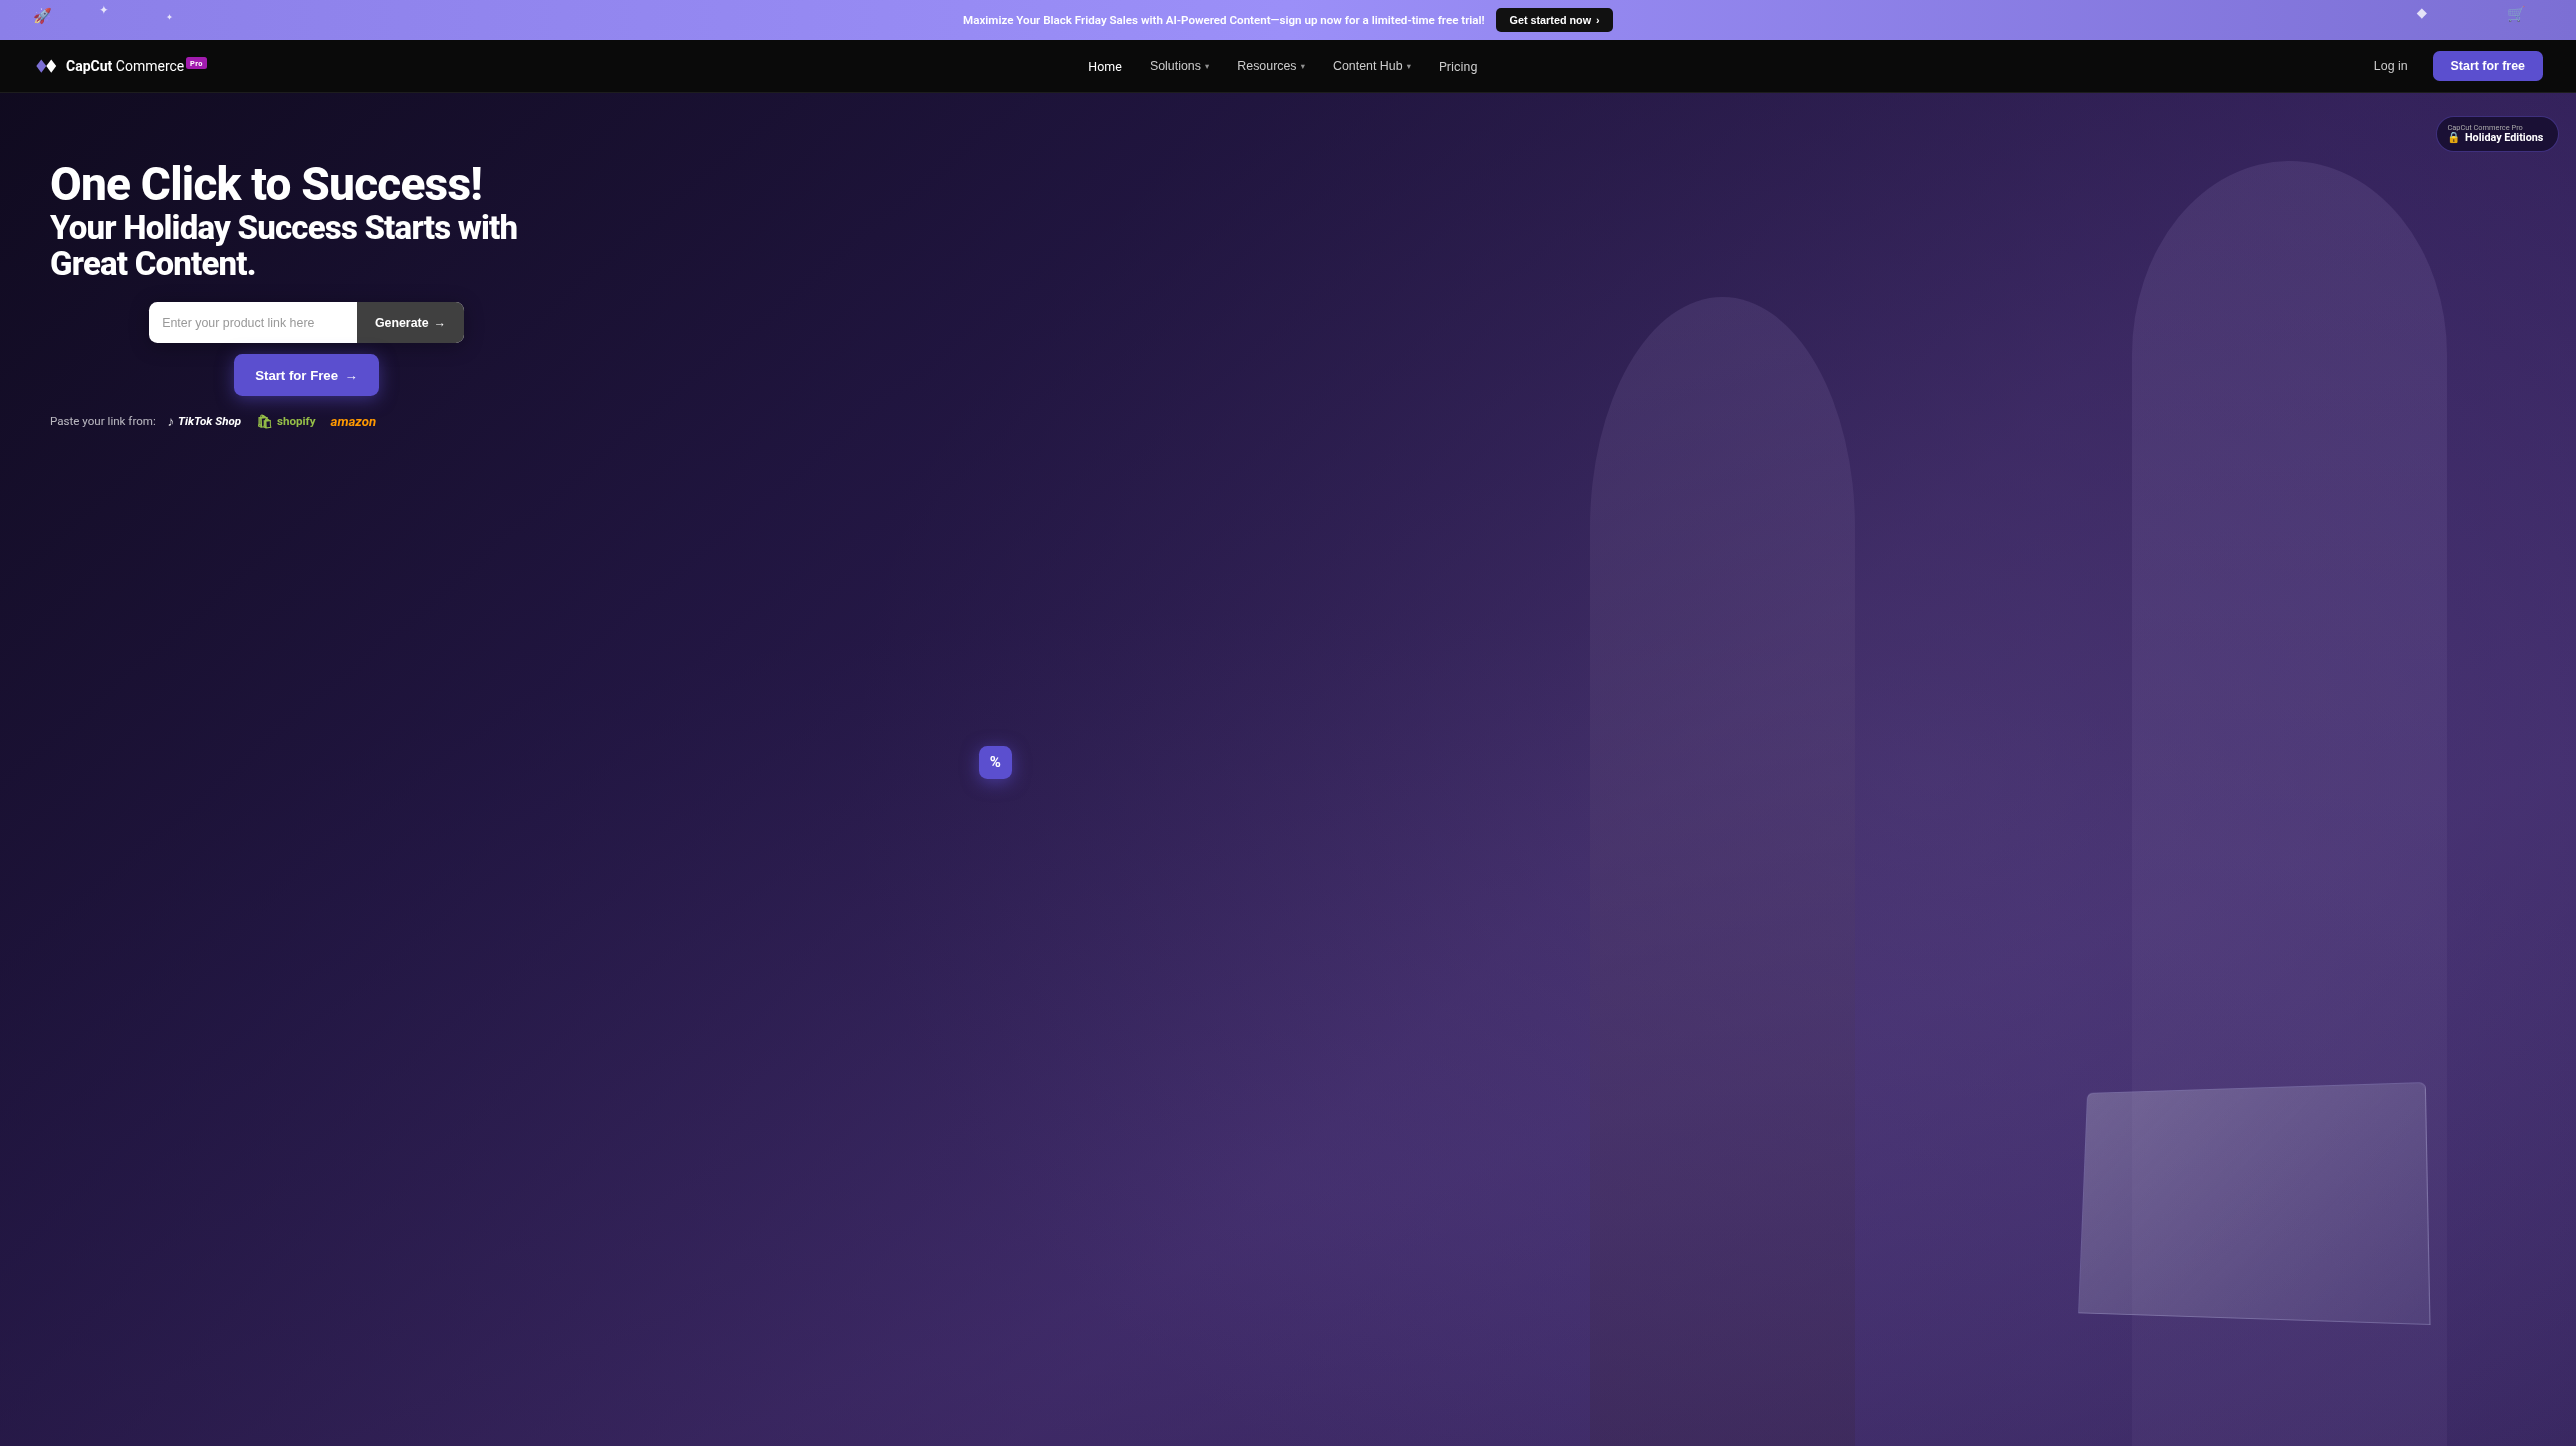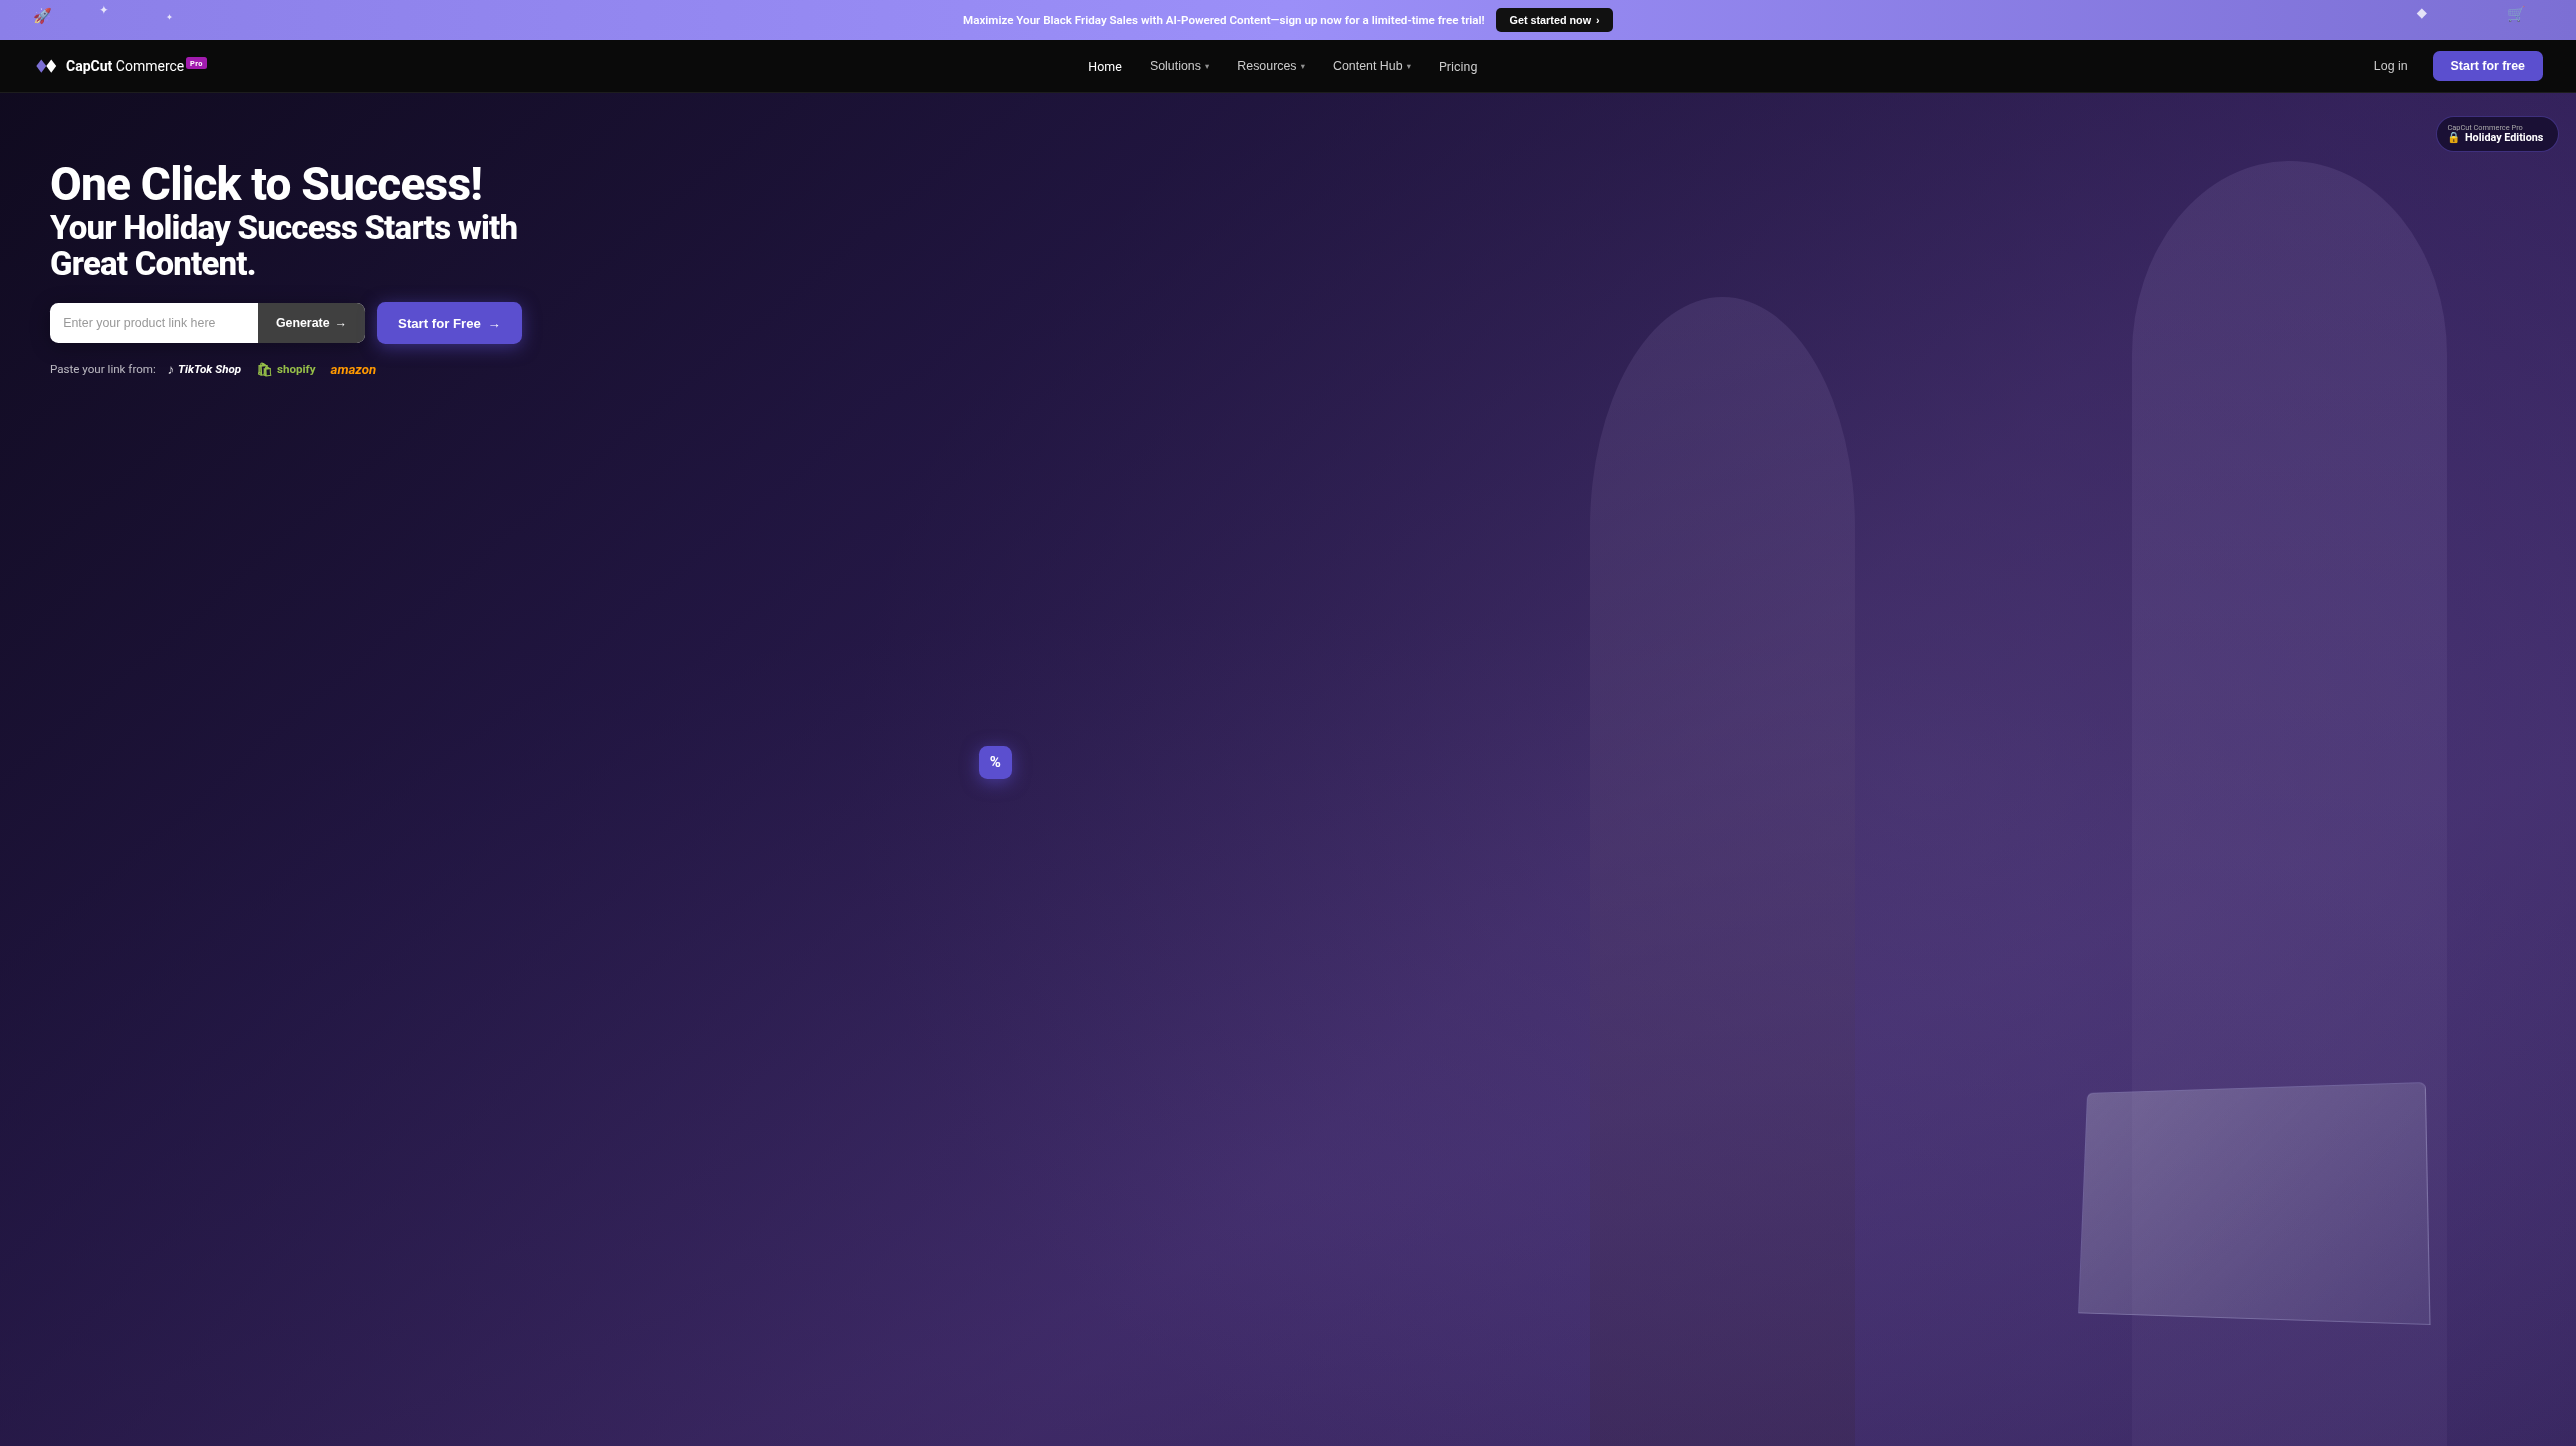--- a/index.html
+++ b/index.html
@@ -310,20 +310,21 @@
       max-width: 480px;
       margin-bottom: 30px;
     }
 
     
     .cta-bar {
       display: flex;
       align-items: center;
       gap: 11.6px;
       margin-bottom: 18px;
+      flex-direction: column;
     }
 
     .cta-input-wrap {
       display: flex;
       background: #fff;
       border-radius: 8.3px;
       overflow: hidden;
       flex: 0 0 auto;
       width: 315px;
       box-shadow: 0 3.3px 20px rgba(0,0,0,0.3);

